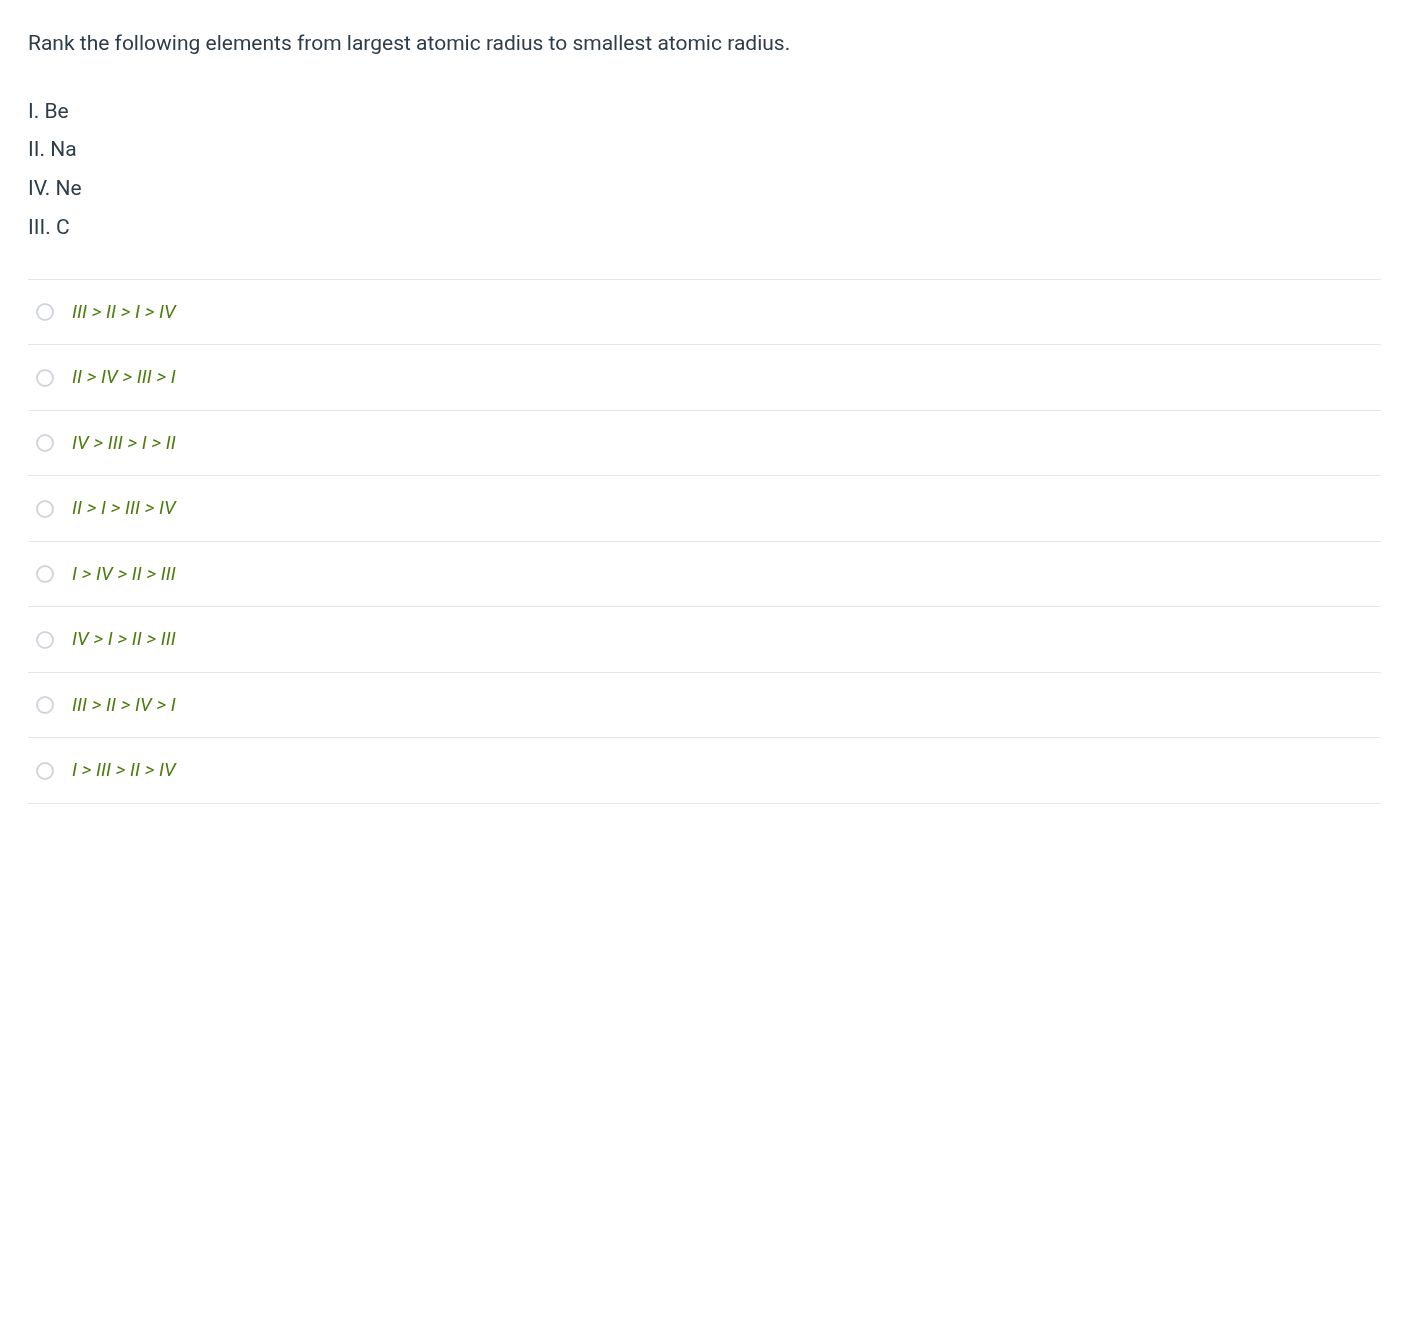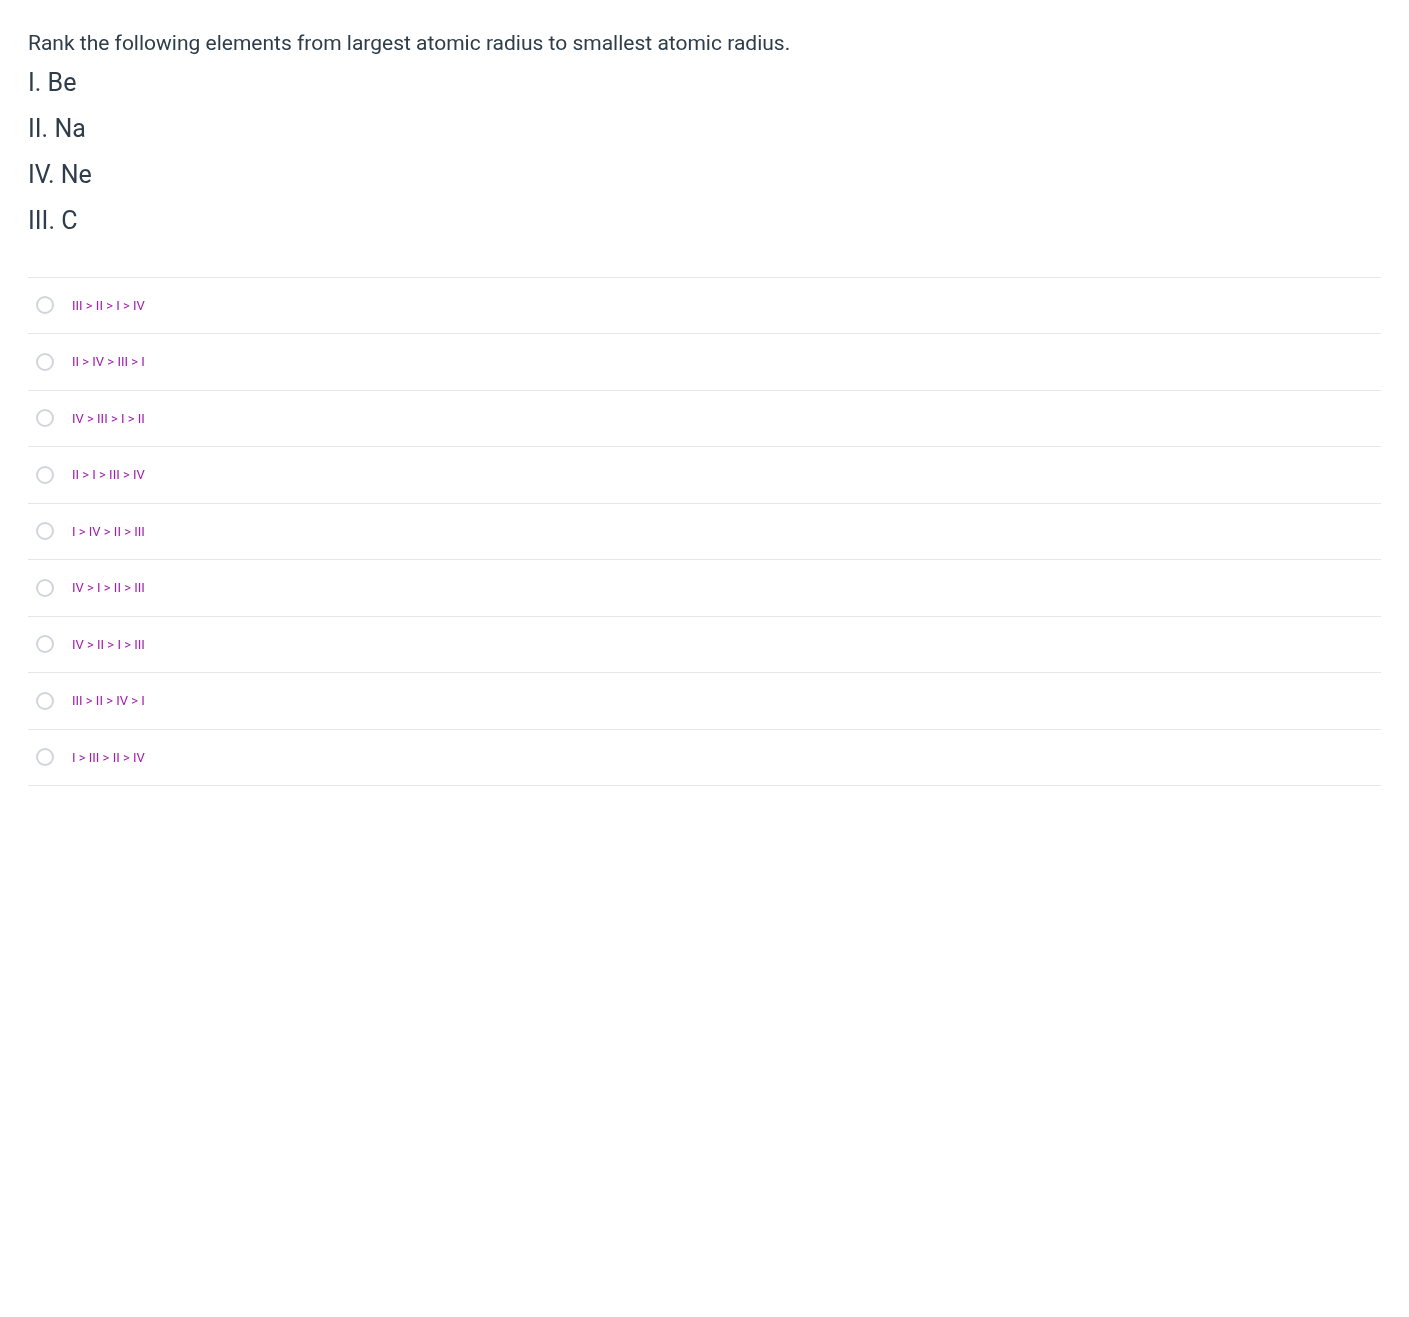--- a/index.html
+++ b/index.html
@@ -11,26 +11,27 @@
       font-family: -apple-system, BlinkMacSystemFont, "Segoe UI", Roboto, "Helvetica Neue", Arial, sans-serif;
       background: #ffffff;
       color: #2e3d49;
       padding: 28px;
       font-size: 20px;
       line-height: 1.5;
     }
     .question-prompt {
       color: #2e3d49;
       font-size: 21px;
+      margin-bottom: 32px;
       font-weight: 400;
     }
     .elements-list {
       margin-bottom: 32px;
       color: #2e3d49;
-      font-size: 25px;
+      font-size: 21px;
       line-height: 1.85;
     }
     .options {
       border-top: 1px solid #e5e7eb;
     }
     .option {
       display: flex;
       align-items: center;
       padding: 18px 8px;
       border-bottom: 1px solid #e5e7eb;
@@ -39,22 +40,23 @@
     }
     .radio {
       width: 18px;
       height: 18px;
       border: 2px solid #d1d5db;
       border-radius: 50%;
       flex-shrink: 0;
       background: #fff;
     }
     .option-label {
-      color: #a21caf;
-      font-size: 13px;
+      color: #4d7c0f;
+      font-size: 19px;
+      font-style: italic;
     }
   </style>
 </head>
 <body>
 
 <div class="question-prompt">Rank the following elements from largest atomic radius to smallest atomic radius.</div>
 
 <div class="elements-list">
   <div>I. Be</div>
   <div>II. Na</div>
@@ -82,23 +84,19 @@
   <label class="option">
     <span class="radio"></span>
     <span class="option-label">I &gt; IV &gt; II &gt; III</span>
   </label>
   <label class="option">
     <span class="radio"></span>
     <span class="option-label">IV &gt; I &gt; II &gt; III</span>
   </label>
   <label class="option">
     <span class="radio"></span>
-    <span class="option-label">IV &gt; II &gt; I &gt; III</span>
-  </label>
-  <label class="option">
-    <span class="radio"></span>
     <span class="option-label">III &gt; II &gt; IV &gt; I</span>
   </label>
   <label class="option">
     <span class="radio"></span>
     <span class="option-label">I &gt; III &gt; II &gt; IV</span>
   </label>
 </div>
 
 </body></html>

